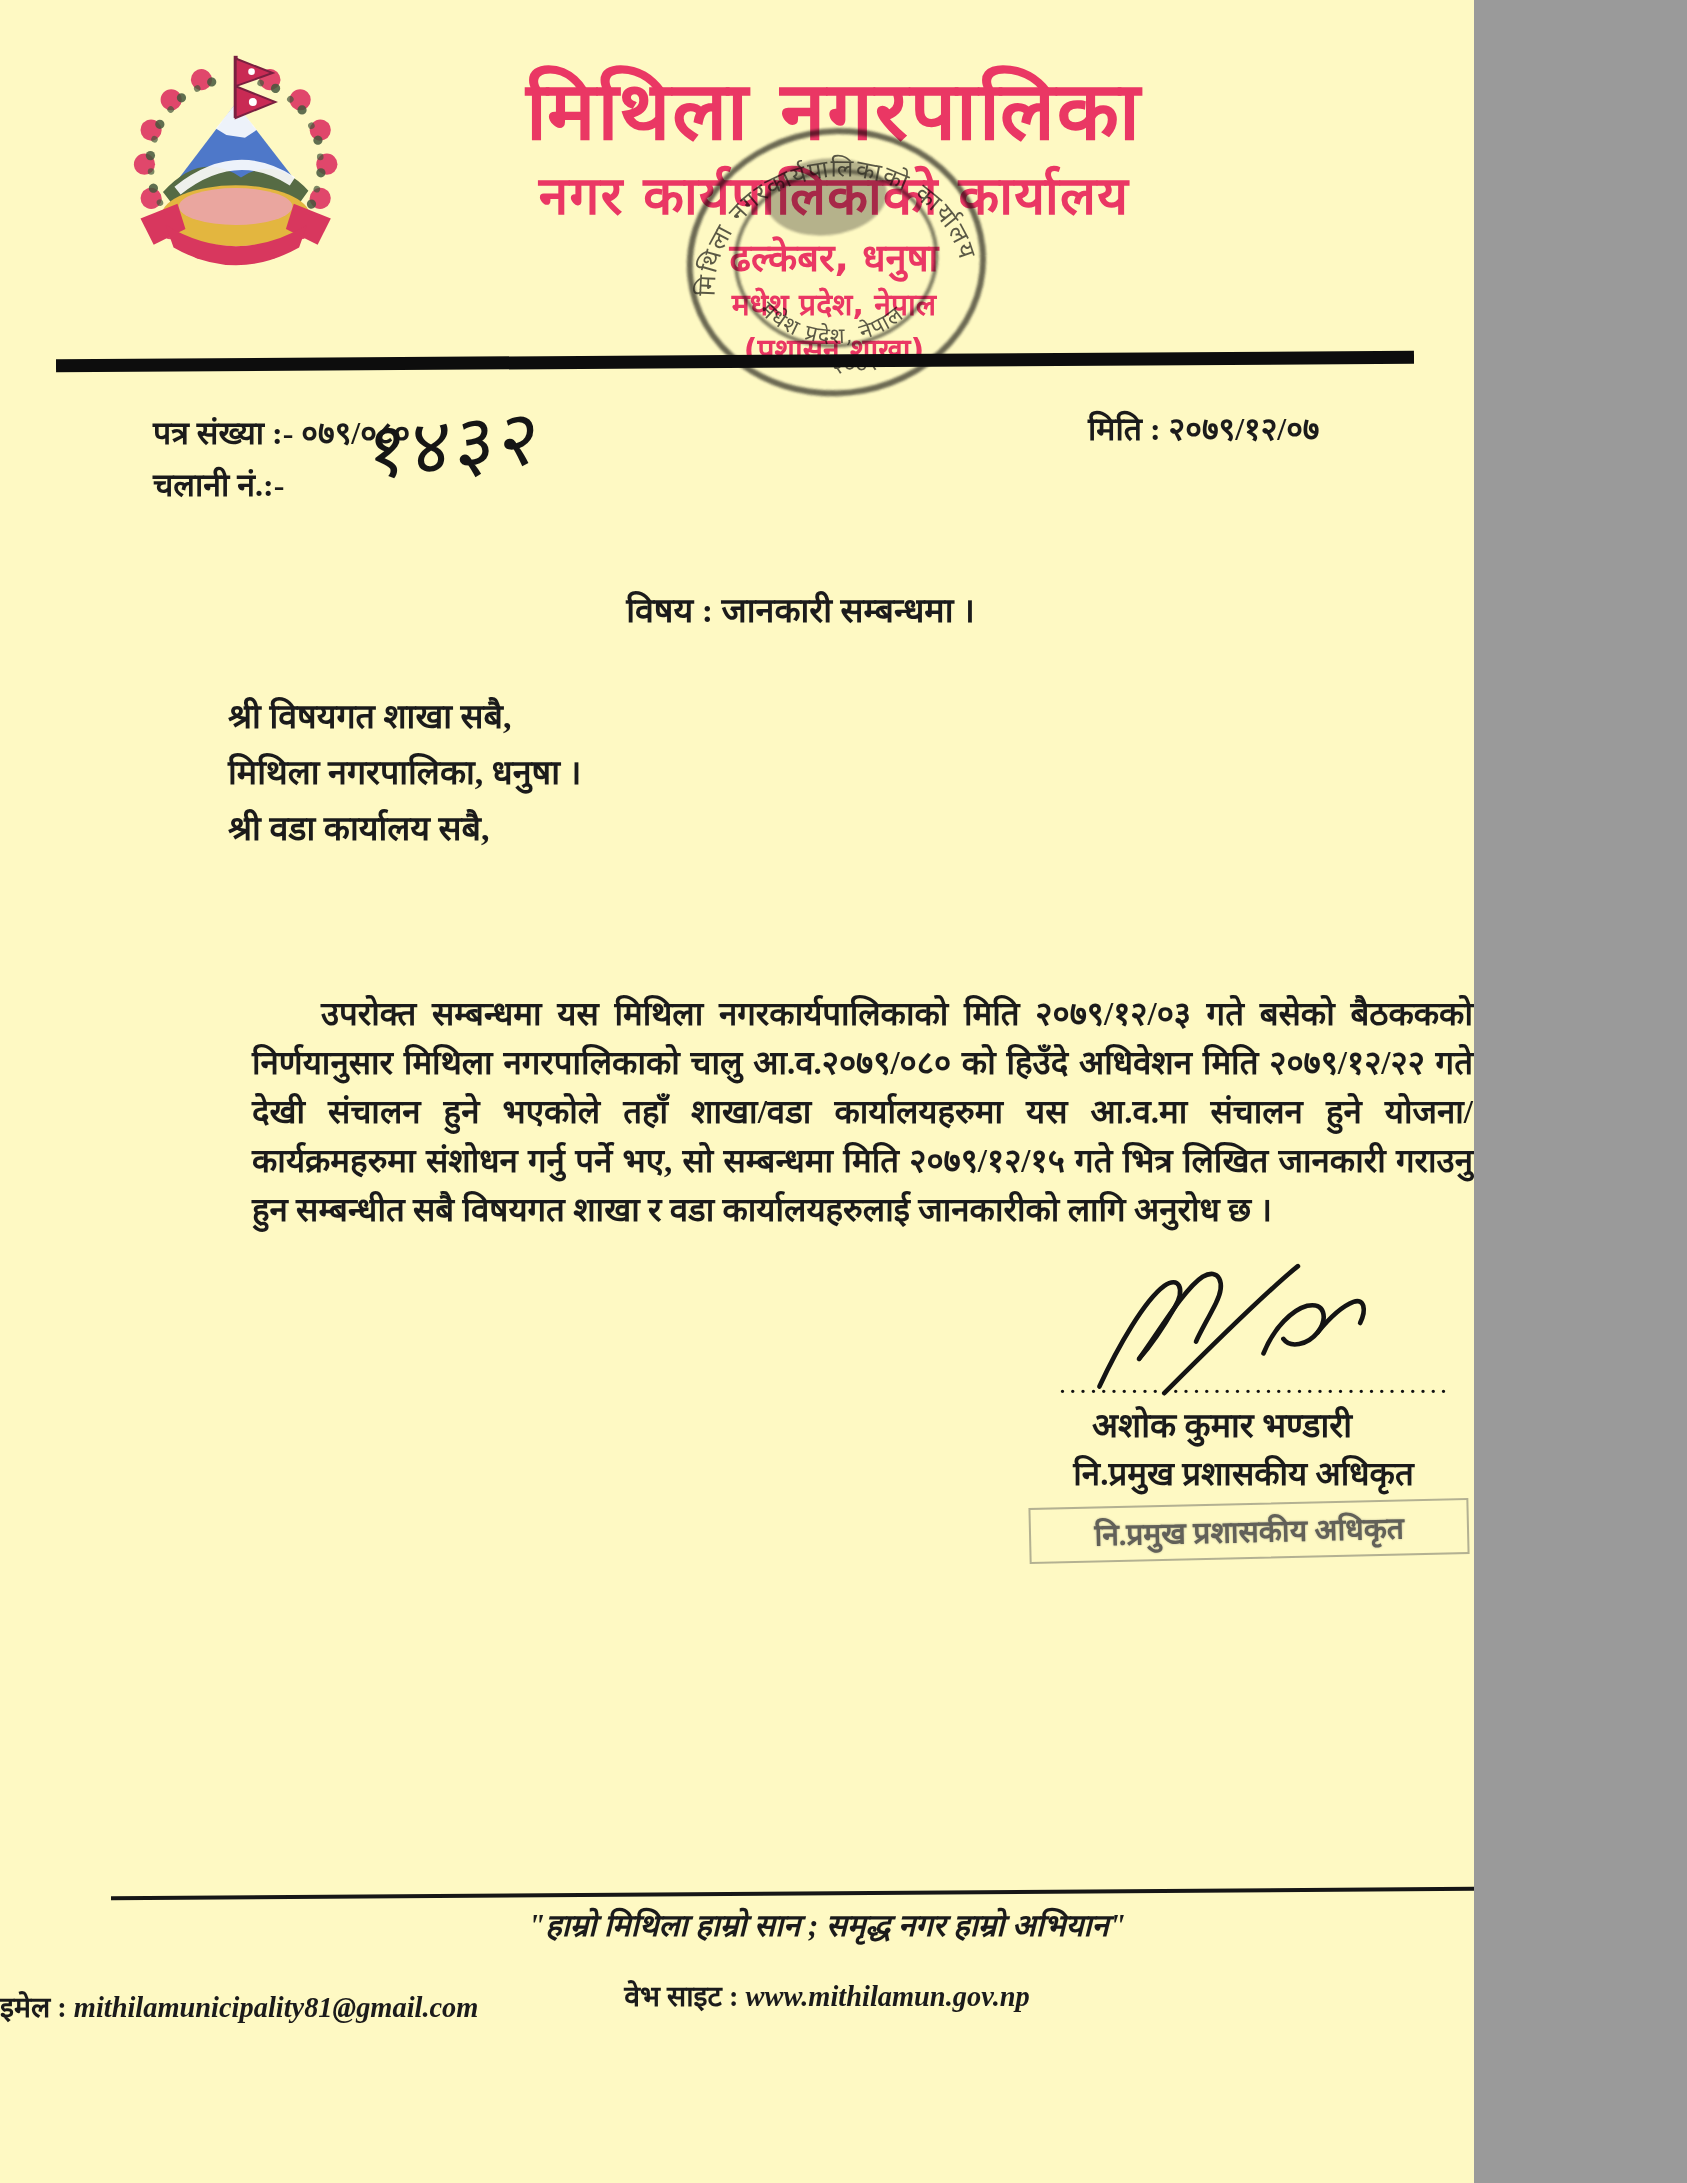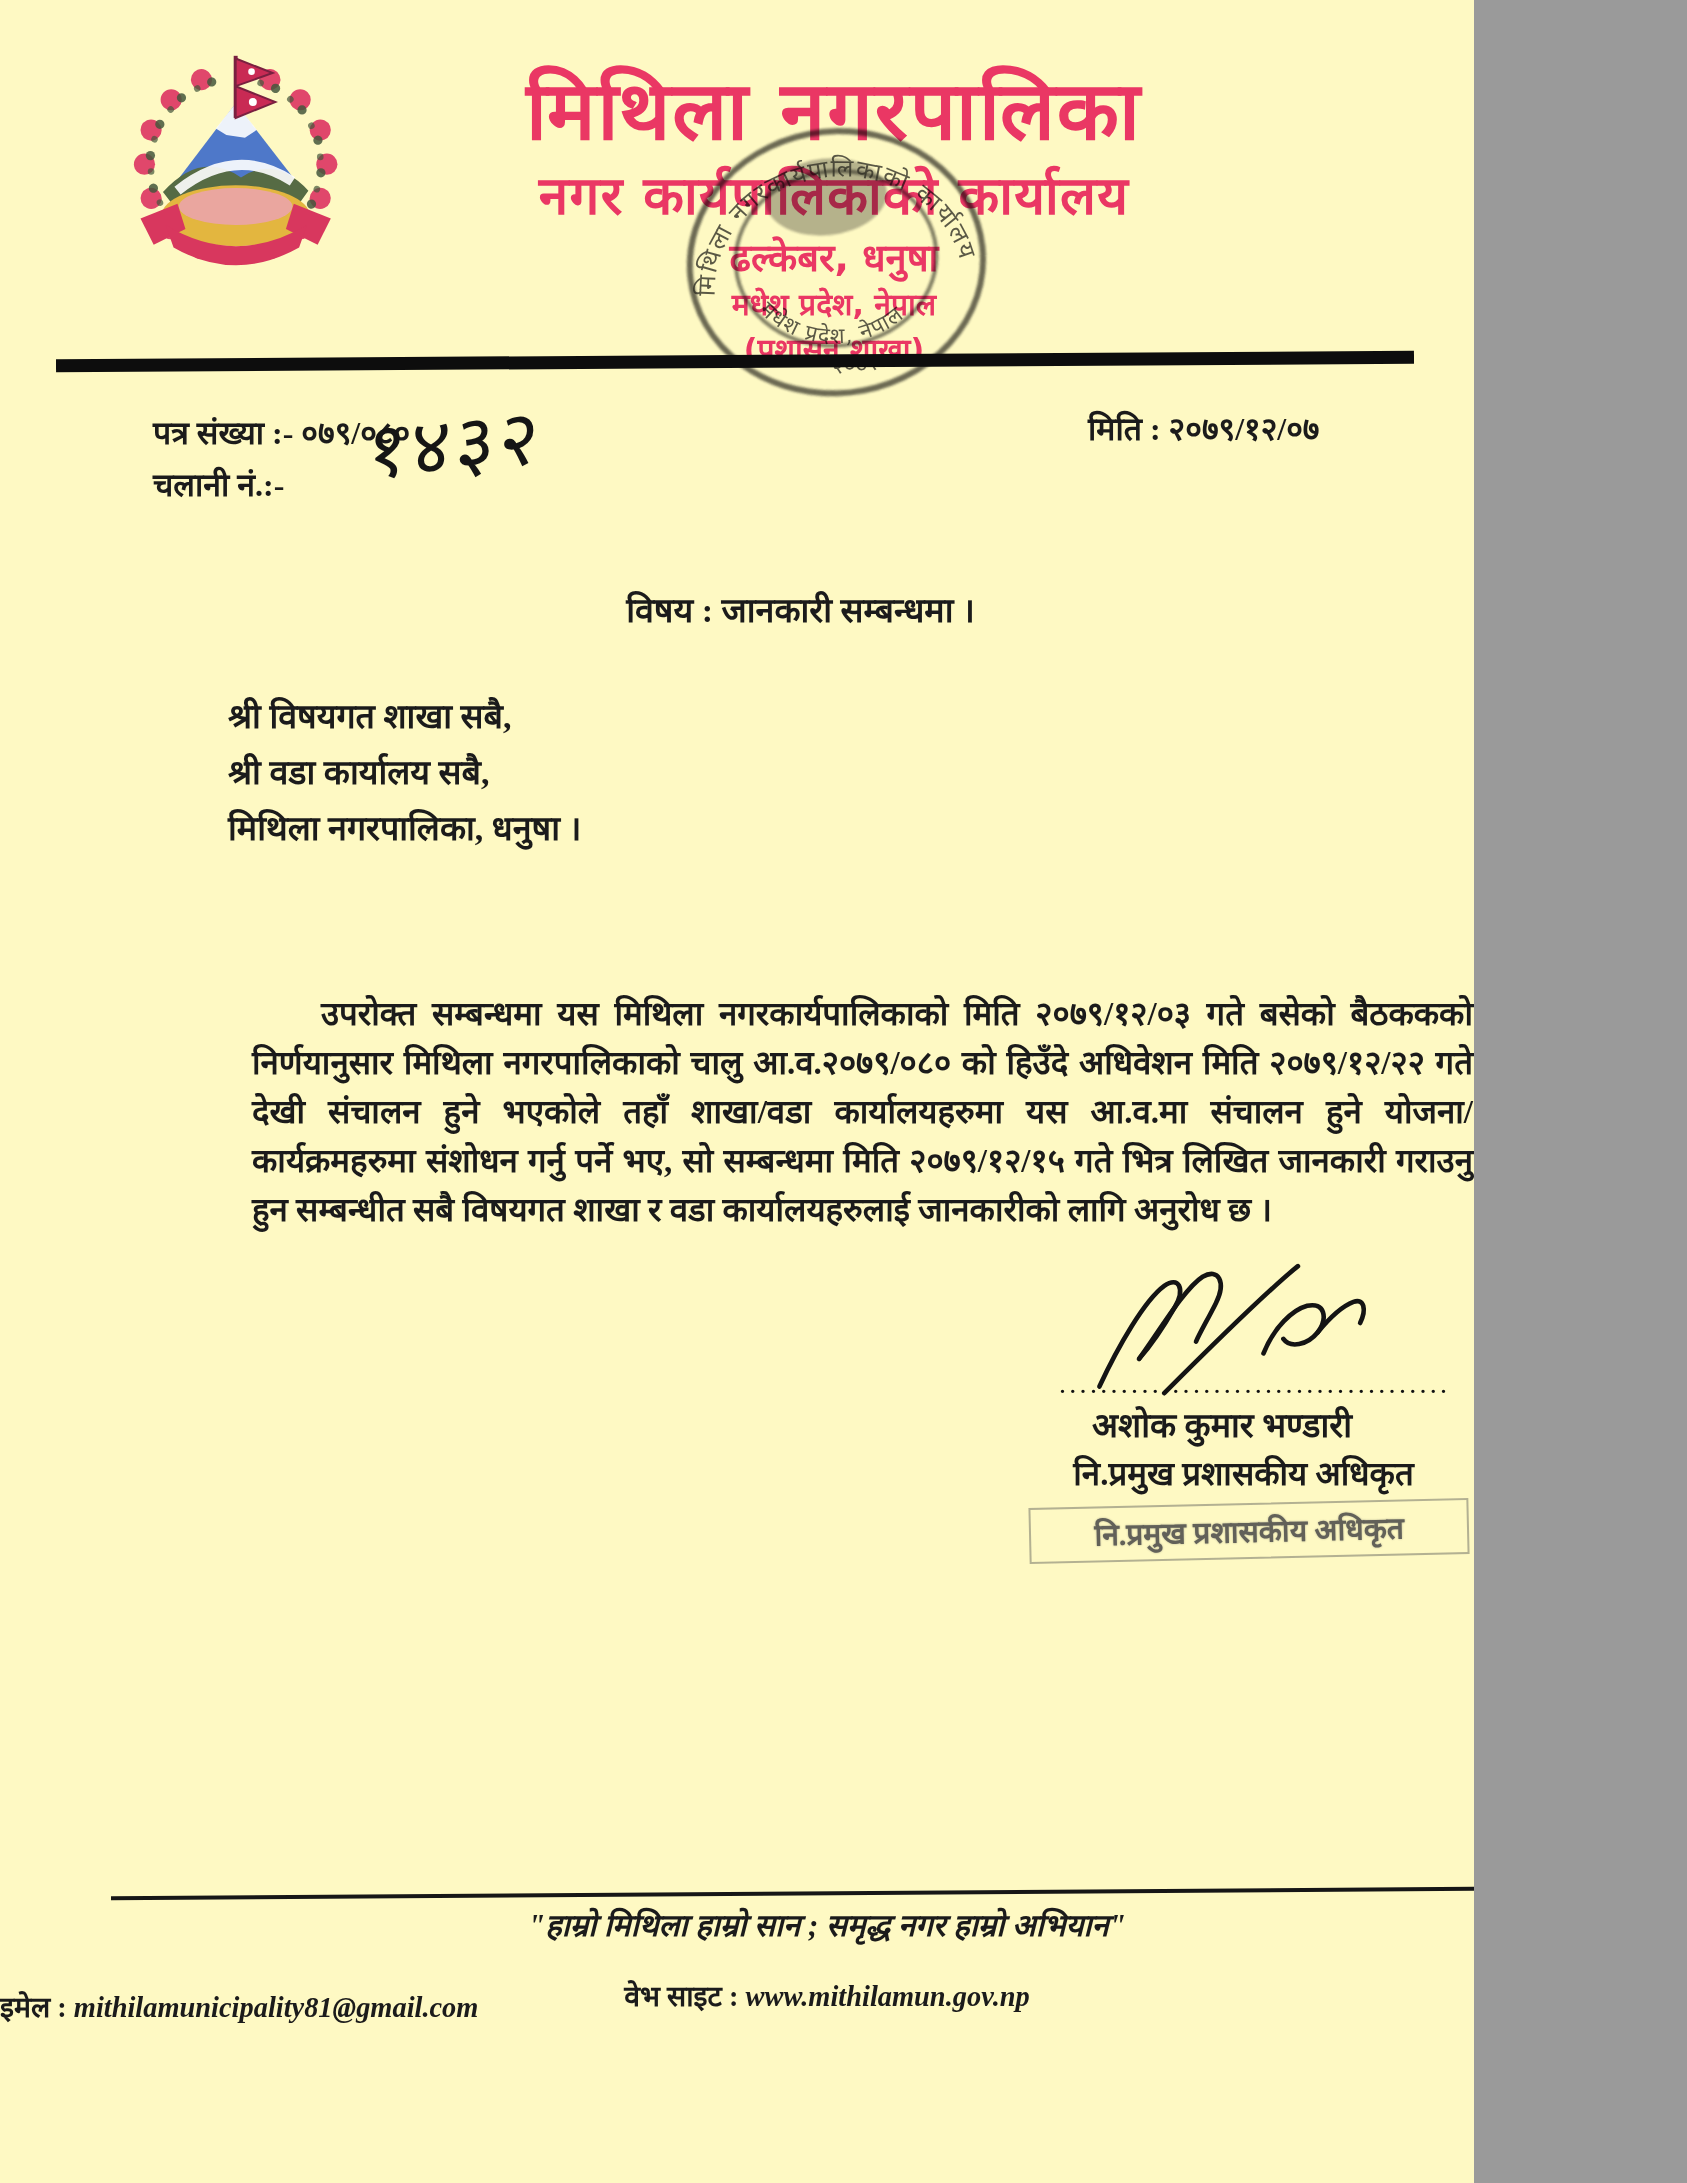--- a/index.html
+++ b/index.html
@@ -151,22 +151,22 @@
   <div class="hand-no">१४३२</div>
   <div class="ref ref-date">
     <span>मिति :</span>
     <span>२०७९/१२/०७</span>
   </div>
 
   <div class="subject">विषय : जानकारी सम्बन्धमा ।</div>
 
   <div class="addr">
     <div>श्री विषयगत शाखा सबै,</div>
+    <div>मिथिला नगरपालिका, धनुषा ।</div>
     <div>श्री वडा कार्यालय सबै,</div>
-    <div>मिथिला नगरपालिका, धनुषा ।</div>
   </div>
 
   <div class="body-par">उपरोक्त सम्बन्धमा यस मिथिला नगरकार्यपालिकाको मिति २०७९/१२/०३ गते बसेको बैठककको निर्णयानुसार मिथिला नगरपालिकाको चालु आ.व.२०७९/०८० को हिउँदे अधिवेशन मिति २०७९/१२/२२ गते देखी संचालन हुने भएकोले तहाँ शाखा/वडा कार्यालयहरुमा यस आ.व.मा संचालन हुने योजना/कार्यक्रमहरुमा संशोधन गर्नु पर्ने भए, सो सम्बन्धमा मिति २०७९/१२/१५ गते भित्र लिखित जानकारी गराउनु हुन सम्बन्धीत सबै विषयगत शाखा र वडा कार्यालयहरुलाई जानकारीको लागि अनुरोध छ ।</div>
 
   <svg class="sig-ink" viewBox="0 0 470 220">
     <g fill="none" stroke="#141414" stroke-width="7" stroke-linecap="round" stroke-linejoin="round">
       <path d="M52,200 C80,140 120,70 150,48 C172,32 182,52 166,80 C150,108 128,140 112,158"></path>
       <path d="M112,158 C140,120 180,52 208,34 C232,20 244,42 228,74 C216,98 204,118 198,132"></path>
       <path d="M150,210 C210,150 300,60 352,18"></path>
       <path d="M300,150 C316,110 344,84 366,78 C392,72 398,96 382,118 C366,138 340,142 330,128"></path>

